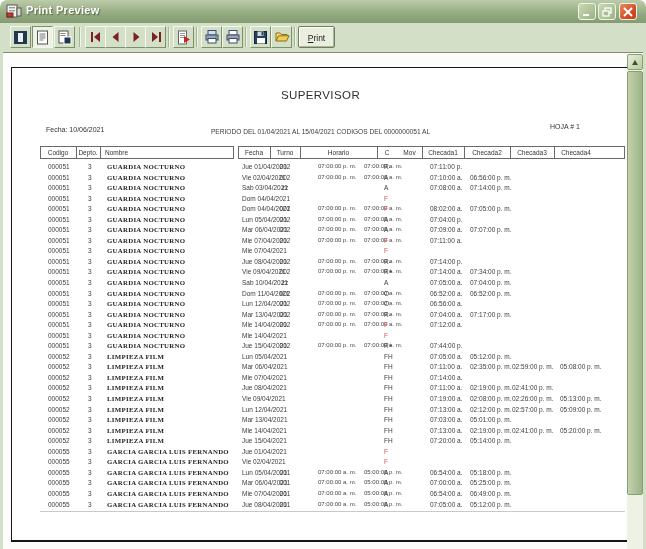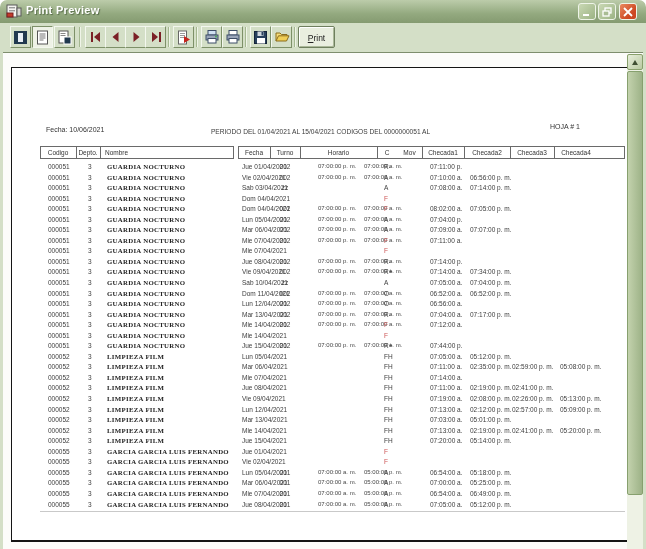--- a/index.html
+++ b/index.html
@@ -184,20 +184,21 @@
         <path d="M2,12 L4.5,6.8 L15,6.8 L12.5,12 Z" fill="#f0cf55" stroke="#8a6d1d"></path>
         </svg>
     </div>
     <div class="tsep" style="left:291px"></div>
     <button class="close-btn">Print</button>
   </div>
 
   <div class="preview">
 
     <div class="page">
+      <div class="rtitle">SUPERVISOR</div>
       <div class="rsub2">PERIODO DEL 01/04/2021 AL 15/04/2021 CODIGOS DEL 0000000051 AL</div>
       <div class="rfecha">Fecha: 10/06/2021</div>
       <div class="rhoja">HOJA # 1</div>
 
       <div class="hbox hb1"></div>
       <div class="hbox hb2"></div>
       <div class="hsep" style="left:64px"></div>
       <div class="hsep" style="left:88px"></div>
       <div class="hsep" style="left:258px"></div>
       <div class="hsep" style="left:288px"></div>

